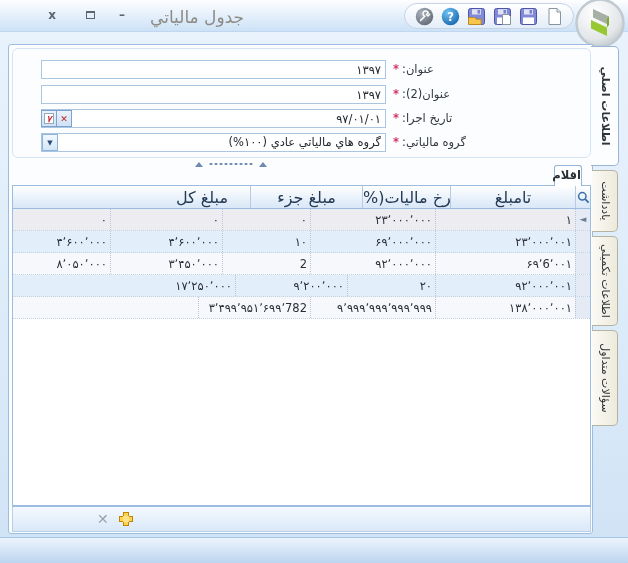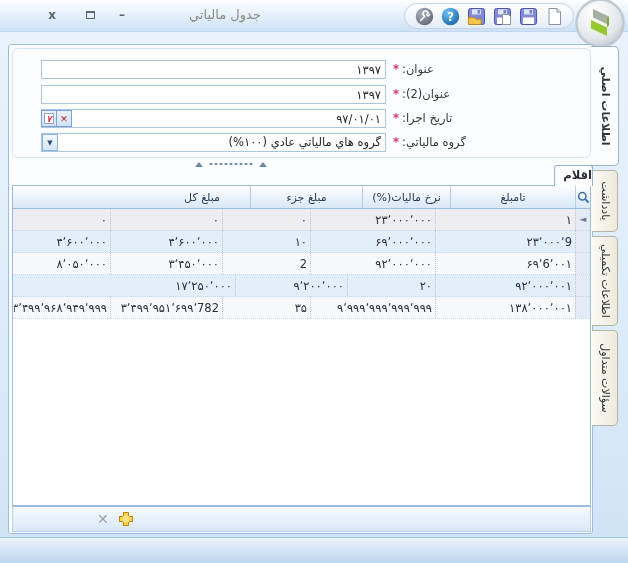--- a/index.html
+++ b/index.html
@@ -6,22 +6,22 @@
   html,body { width:628px; height:563px; overflow:hidden; }
   body {
     font-family:"DejaVu Sans", sans-serif;
     background: linear-gradient(#eaf3fc 0%, #dcebf9 60%, #cfe2f5 100%);
     position:relative; direction:rtl; font-size:12px; color:#2a2f36;
   }
   
   .titlebar { position:absolute; left:0; top:0; width:628px; height:32px;
     background:linear-gradient(#fdfeff, #e2eefb 55%, #cde2f6);
     border-bottom:1px solid #c0d7ef; }
-  .win-title { position:absolute; left:150px; top:7px; width:150px; text-align:center;
-    font-size:13px; color:#8e8a84; }
+  .win-title { position:absolute; left:150px; top:7px; width:150px; text-align:left;
+    font-size:17px; color:#8e8a84; }
   .winbtn { position:absolute; top:8px; color:#5c6670; font-size:12px; line-height:14px;
     width:16px; text-align:center; cursor:default; }
   .btn-close { left:44px; font-weight:bold; }
   .btn-max   { left:82px; }
   .btn-max i { display:inline-block; width:9px; height:8px; border:1px solid #5c6670;
     border-top:2px solid #5c6670; }
   .btn-min  { left:114px; font-weight:bold; }
   .toolpill { position:absolute; left:404px; top:3px; width:170px; height:26px;
     background:linear-gradient(#ffffff,#e3edf8); border:1px solid #c4d3e5;
     border-radius:14px; display:flex; align-items:center; gap:7px;
@@ -53,30 +53,30 @@
     color:#2b4a7a; font-size:7px; display:flex; align-items:center; justify-content:center; }
   
   .splitter { position:absolute; left:162px; top:114px; width:120px; height:10px;
     display:flex; align-items:center; justify-content:center; gap:5px; }
   .split-dots { width:46px; height:4px;
     background-image:radial-gradient(circle, #51719f 1px, transparent 1.3px);
     background-size:5px 4px; background-position:center; }
   .caret-up { width:0; height:0; border-left:4px solid transparent;
     border-right:4px solid transparent; border-bottom:5px solid #6d89b0; }
   
-  .items-tab { position:absolute; left:545px; top:120px; width:39px; height:21px;
+  .items-tab { position:absolute; left:545px; top:120px; width:28px; height:21px;
     background:#fff; border:1px solid #95b5d8; border-bottom:none;
     border-radius:3px 3px 0 0; font-weight:bold; font-size:11.5px; text-align:right;
     padding-top:2px; z-index:3; }
   .grid { position:absolute; left:3px; top:140px; width:579px; height:321px;
     background:#fff; border:1px solid #9dbde0; overflow:hidden; }
   .grid-header { display:flex; direction:rtl; height:23px;
     background:linear-gradient(#ffffff,#e7f0fa 60%, #d9e7f7);
     border-bottom:1px solid #9dbde0; }
-  .gh-cell { border-left:1px solid #b7cbe4; font-size:11px; color:#253a55;
+  .gh-cell { border-left:1px solid #b7cbe4; font-size:16px; color:#253a55;
     display:flex; align-items:center; justify-content:center; white-space:nowrap; overflow:hidden; }
   .grid-row { display:flex; direction:rtl; height:22px; border-bottom:1px dotted #c6d3e2; }
   .gr-cell { border-left:1px dotted #b9c6d8; font-size:11.5px; color:#2b2f38;
     display:flex; align-items:center; justify-content:flex-end; padding-left:2px;
     padding-right:3px; white-space:nowrap; overflow:hidden; direction:ltr; }
   .c-ind { width:15px; } .c-from { width:140px; } .c-to { width:125px; }
   .c-rate { width:88px; } .c-part { width:112px; } .c-total { width:96px; border-left:none; }
   .row-a { background:#ececf1; } .row-b { background:#e3eefb; } .row-c { background:#f6f8fb; }
   .ind-cell { justify-content:center; padding:0; background:#e4ebf4; direction:ltr; }
   .ind-arrow { color:#6e7f94; font-size:9px; line-height:9px; }
@@ -258,21 +258,21 @@
       </div>
       <div class="gr-cell c-from">۱</div>
       <div class="gr-cell c-to">۲۳٬۰۰۰٬۰۰۰</div>
       <div class="gr-cell c-rate">۰</div>
       <div class="gr-cell c-part">۰</div>
       <div class="gr-cell c-total">۰</div>
     </div>
 
     <div class="grid-row row-b">
       <div class="gr-cell c-ind ind-cell"></div>
-      <div class="gr-cell c-from">۲۳٬۰۰۰٬9</div>
+      <div class="gr-cell c-from">۲۳٬۰۰۰٬۰۰۱</div>
       <div class="gr-cell c-to">۶۹٬۰۰۰٬۰۰۰</div>
       <div class="gr-cell c-rate">۱۰</div>
       <div class="gr-cell c-part">۴٬۶۰۰٬۰۰۰</div>
       <div class="gr-cell c-total">۴٬۶۰۰٬۰۰۰</div>
     </div>
 
     <div class="grid-row row-c">
       <div class="gr-cell c-ind ind-cell"></div>
       <div class="gr-cell c-from">۶۹٬6٬۰۰۱</div>
       <div class="gr-cell c-to">۹۲٬۰۰۰٬۰۰۰</div>
@@ -286,23 +286,21 @@
       <div class="gr-cell c-from">۹۲٬۰۰۰٬۰۰۱</div>
       <div class="gr-cell c-rate">۲۰</div>
       <div class="gr-cell c-part">۹٬۲۰۰٬۰۰۰</div>
       <div class="gr-cell c-total">۱۷٬۲۵۰٬۰۰۰</div>
     </div>
 
     <div class="grid-row row-c">
       <div class="gr-cell c-ind ind-cell"></div>
       <div class="gr-cell c-from">۱۳۸٬۰۰۰٬۰۰۱</div>
       <div class="gr-cell c-to">۹٬۹۹۹٬۹۹۹٬۹۹۹٬۹۹۹</div>
-      <div class="gr-cell c-rate">۳۵</div>
       <div class="gr-cell c-part">۳٬۴۹۹٬۹۵۱٬۶۹۹٬782</div>
-      <div class="gr-cell c-total">۳٬۴۹۹٬۹۶۸٬۹۴۹٬۹۹۹</div>
     </div>
   </div>
 
   <div class="grid-footer">
     <div class="gf-icons">
       <span class="gf-del">✕</span>
       <span class="gf-add">
         <i class="pv"></i>
         <i class="ph"></i>
         <i class="pc"></i>

